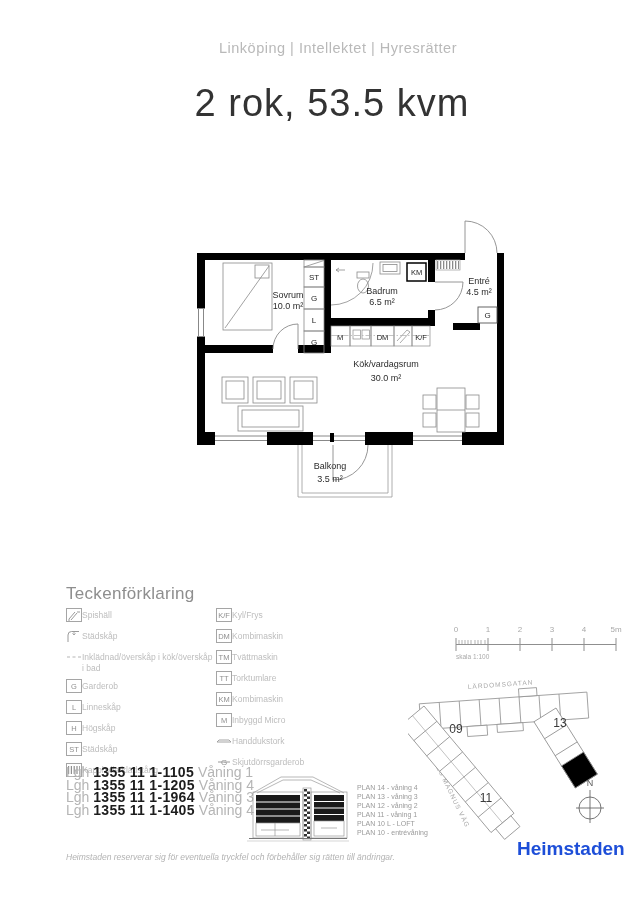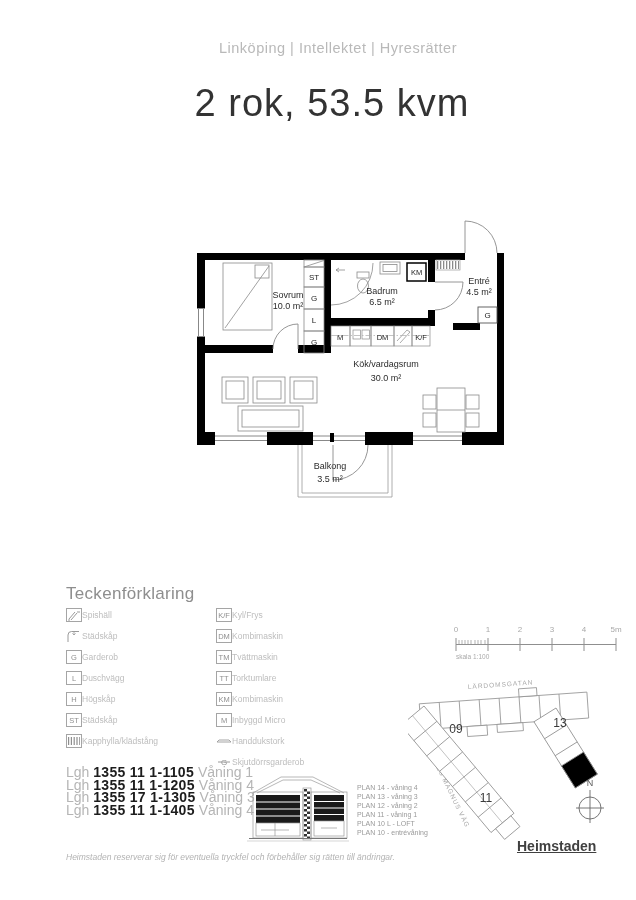--- a/index.html
+++ b/index.html
@@ -23,21 +23,21 @@
   .licon{width:16px;height:14px;flex:0 0 16px;border:1px solid #a5a5a5;box-sizing:border-box;
     font-size:7.5px;color:#8f8f8f;display:flex;align-items:center;justify-content:center;}
   .licon.noborder{border:none;}
   .llabel{font-size:8.5px;color:#bdbdbd;line-height:1.25;padding-top:2px;}
   .apt-section{position:absolute;left:46px;top:766px;}
   .apt-title{font-size:20px;color:#7a7a7a;font-weight:300;margin:0 0 9px 0;}
   .apt-row{font-size:14px;line-height:12.5px;color:#b5b5b5;}
   .apt-row .num{font-weight:bold;color:#1d1d1d;letter-spacing:.3px;}
   .plan-list{position:absolute;left:337px;top:783px;font-size:7px;line-height:9px;color:#9a9a9a;}
   .disclaimer{position:absolute;left:46px;top:852px;font-size:8.5px;font-style:italic;color:#b3b3b3;}
-  .logo{position:absolute;left:497px;top:838px;font-size:14px;font-weight:bold;color:#404040;text-decoration:underline;}
+  .logo{position:absolute;left:497px;top:838px;font-size:19px;font-weight:bold;color:#1d4ed8;}
   .map-num{font-size:12px;fill:#3a3a3a;}
   .map-street{font-size:6.5px;fill:#a9a9a9;letter-spacing:1px;}
   .sb-num{font-size:8px;fill:#a9a9a9;}
   .sb-label{font-size:6.5px;fill:#aaaaaa;}
 </style>
 </head>
 <body>
 
 <div class="page">
 
@@ -206,26 +206,34 @@
     <div class="legend-row">
       <span class="licon noborder">
         <svg width="16" height="14" viewBox="0 0 16 14">
             <path d="M2,13 L2,6 Q2,2.5 5.5,2.5 L13,2.5" stroke="#9a9a9a" stroke-width="1" fill="none"></path>
             <path d="M8,6 l0,-3 m0,3 l-1.6,-1.6 m1.6,1.6 l1.6,-1.6" stroke="#9a9a9a" stroke-width="0.8" fill="none"></path>
           </svg>
       </span>
       <span class="llabel">Städskåp</span>
     </div>
     <div class="legend-row">
+      <span class="licon noborder">
+        <svg width="16" height="14" viewBox="0 0 16 14">
+            <line x1="1" y1="7" x2="15" y2="7" stroke="#b5b5b5" stroke-width="1.2" stroke-dasharray="3 2.5"></line>
+          </svg>
+      </span>
+      <span class="llabel">Inklädnad/överskåp i kök/överskåp i bad</span>
+    </div>
+    <div class="legend-row">
       <span class="licon">G</span>
       <span class="llabel">Garderob</span>
     </div>
     <div class="legend-row">
       <span class="licon">L</span>
-      <span class="llabel">Duschvägg</span>
+      <span class="llabel">Linneskåp</span>
     </div>
     <div class="legend-row">
       <span class="licon">H</span>
       <span class="llabel">Högskåp</span>
     </div>
     <div class="legend-row">
       <span class="licon">ST</span>
       <span class="llabel">Städskåp</span>
     </div>
     <div class="legend-row">
@@ -360,21 +368,21 @@
       <span class="num">1355 11 1-1105</span>
       <span>Våning 1</span>
     </div>
     <div class="apt-row">
       <span>Lgh</span>
       <span class="num">1355 11 1-1205</span>
       <span>Våning 4</span>
     </div>
     <div class="apt-row">
       <span>Lgh</span>
-      <span class="num">1355 17 1-1305</span>
+      <span class="num">1355 11 1-1964</span>
       <span>Våning 3</span>
     </div>
     <div class="apt-row">
       <span>Lgh</span>
       <span class="num">1355 11 1-1405</span>
       <span>Våning 4</span>
     </div>
   </div>
 
   <svg style="left:225px;top:772px;" width="105" height="72" viewBox="0 0 105 72">

